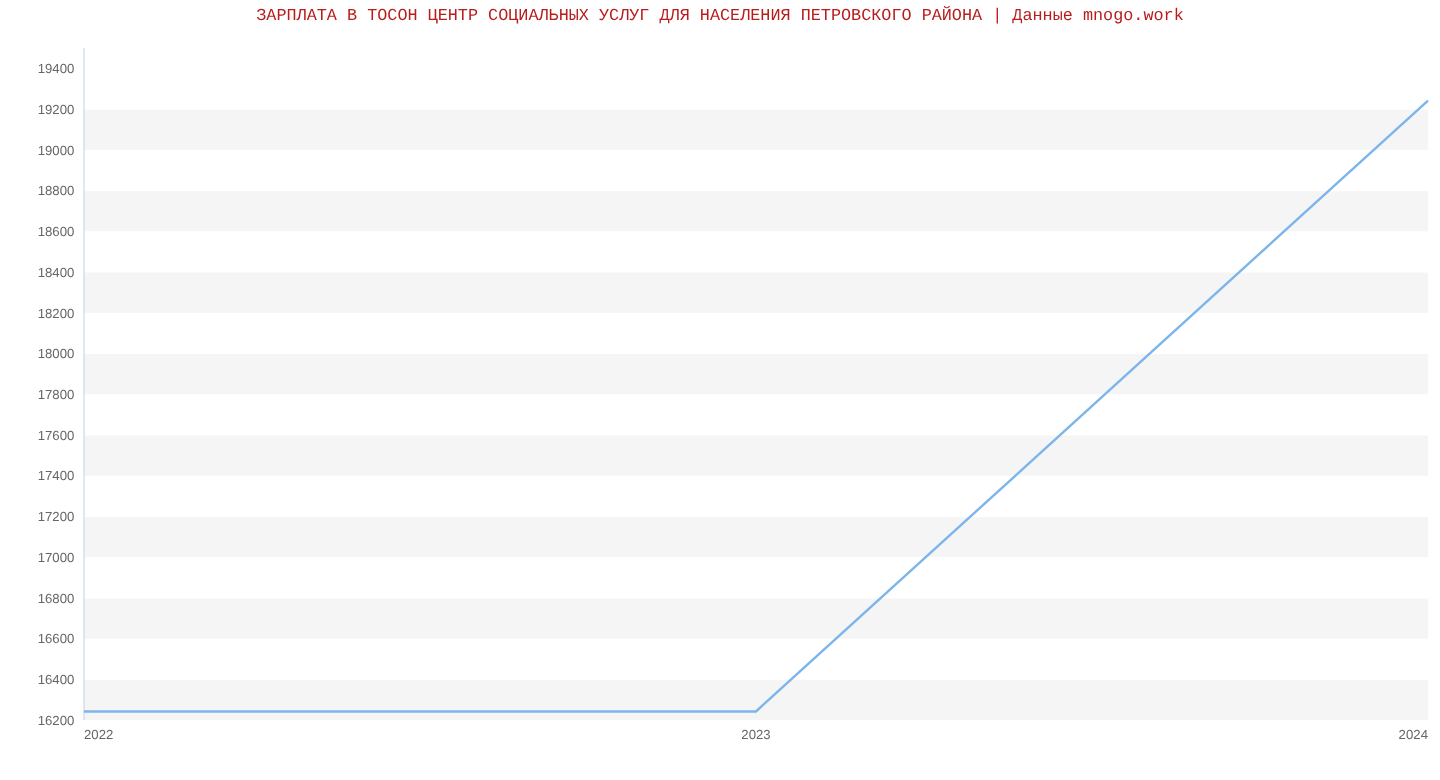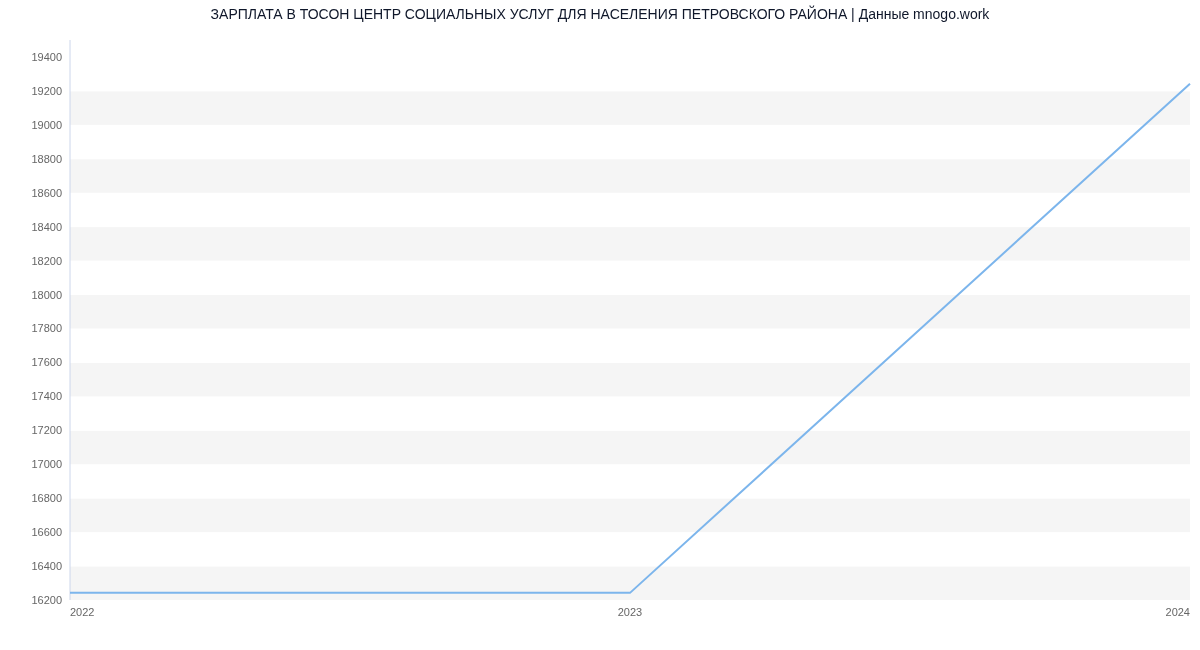--- a/index.html
+++ b/index.html
@@ -17,21 +17,22 @@
     height: 650px;
     box-sizing: border-box;
   }
   .chart-title {
     position: absolute;
     top: 6px;
     left: 0;
     width: 100%;
     text-align: center;
     font-size: 14px;
-    color: #0f172a;
+    color: #b91c1c;
+    font-family: Liberation Mono, monospace;
   }
   .plot-area {
     position: absolute;
     left: 70px;
     top: 40px;
     width: 1120px;
     height: 560px;
   }
   .plot-area svg {
     width: 100%;

